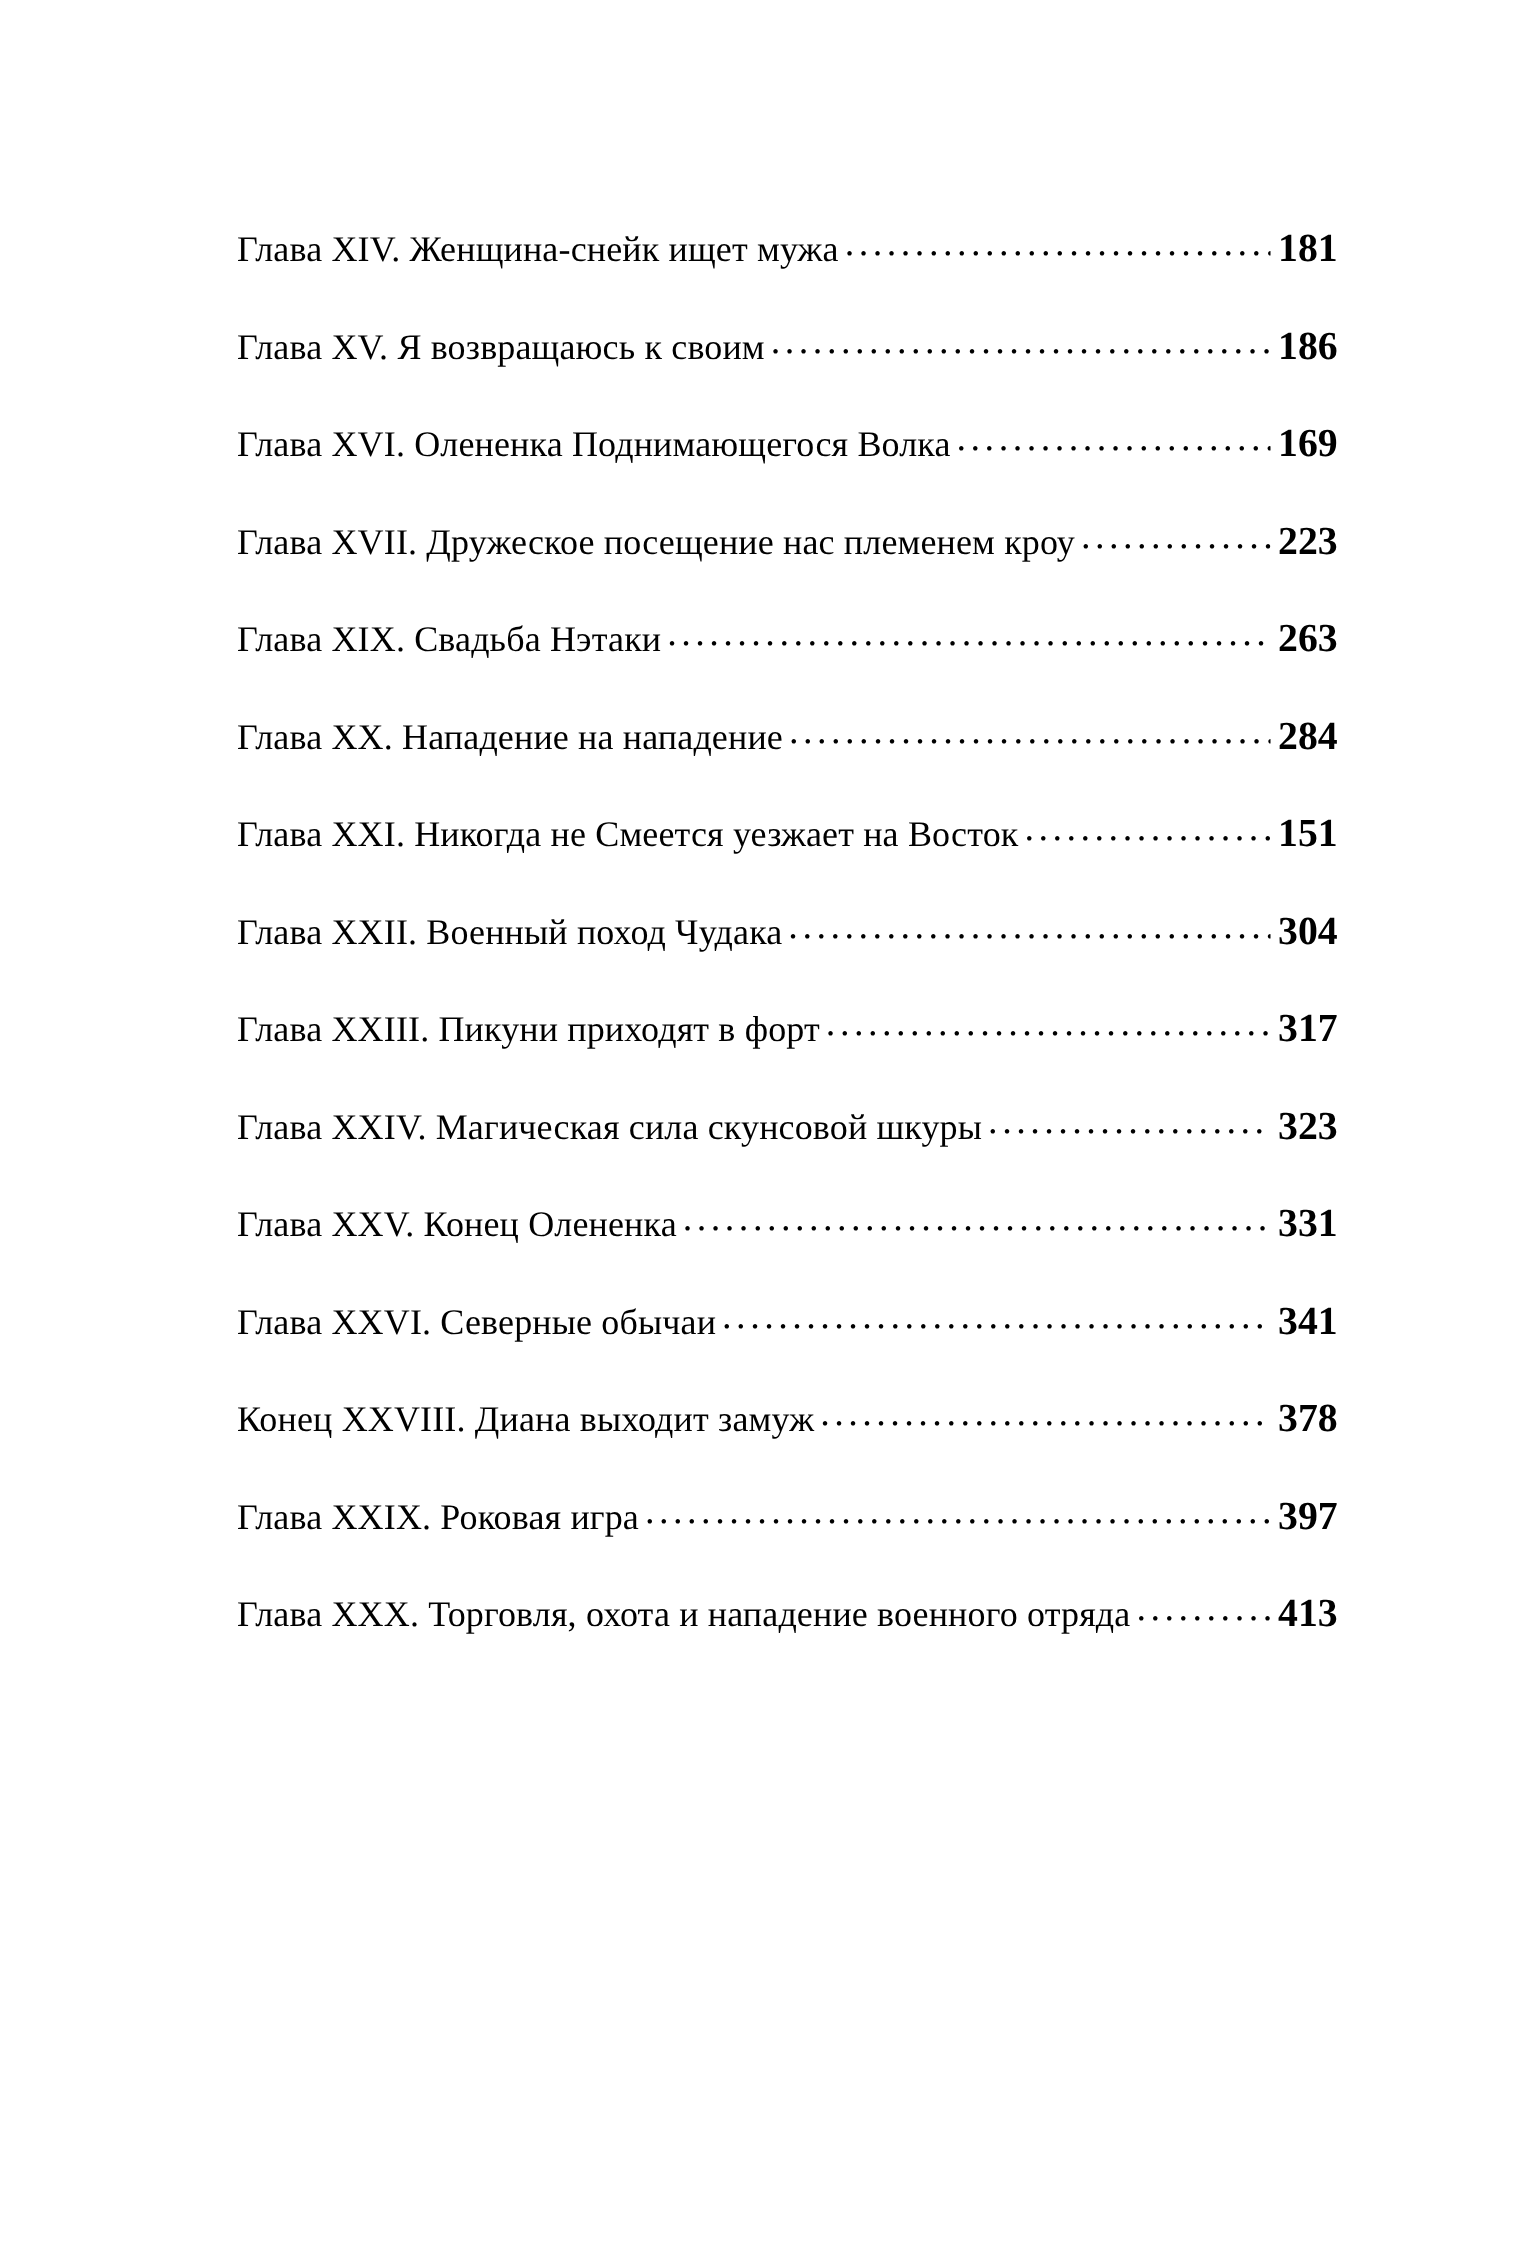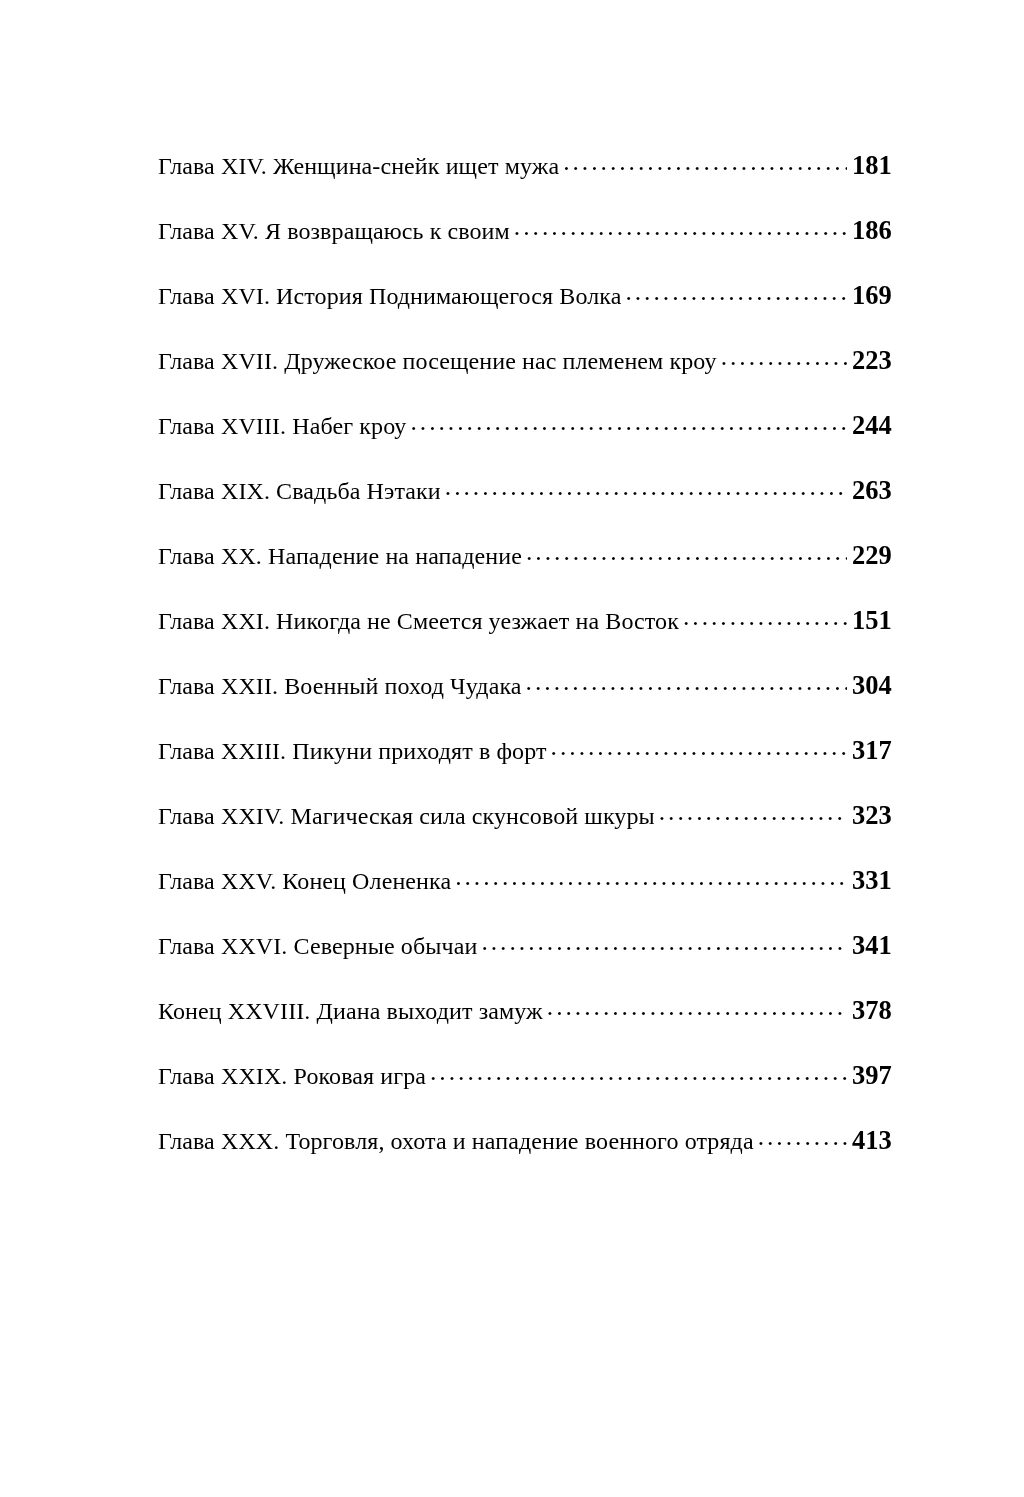--- a/index.html
+++ b/index.html
@@ -75,43 +75,38 @@
         <span class="entry-title">Глава XIV. Женщина-снейк ищет мужа</span>
         <span class="leader"></span>
         <span class="entry-page">181</span>
       </div>
       <div class="toc-entry">
         <span class="entry-title">Глава XV. Я возвращаюсь к своим</span>
         <span class="leader"></span>
         <span class="entry-page">186</span>
       </div>
       <div class="toc-entry">
-        <span class="entry-title">Глава XVI. История Поднимающегося Волка</span>
+        <span class="entry-title">Глава XVI. Олененка Поднимающегося Волка</span>
         <span class="leader"></span>
         <span class="entry-page">169</span>
       </div>
       <div class="toc-entry">
         <span class="entry-title">Глава XVII. Дружеское посещение нас племенем кроу</span>
         <span class="leader"></span>
         <span class="entry-page">223</span>
       </div>
       <div class="toc-entry">
-        <span class="entry-title">Глава XVIII. Набег кроу</span>
-        <span class="leader"></span>
-        <span class="entry-page">244</span>
-      </div>
-      <div class="toc-entry">
         <span class="entry-title">Глава XIX. Свадьба Нэтаки</span>
         <span class="leader"></span>
         <span class="entry-page">263</span>
       </div>
       <div class="toc-entry">
         <span class="entry-title">Глава XX. Нападение на нападение</span>
         <span class="leader"></span>
-        <span class="entry-page">229</span>
+        <span class="entry-page">284</span>
       </div>
       <div class="toc-entry">
         <span class="entry-title">Глава XXI. Никогда не Смеется уезжает на Восток</span>
         <span class="leader"></span>
         <span class="entry-page">151</span>
       </div>
       <div class="toc-entry">
         <span class="entry-title">Глава XXII. Военный поход Чудака</span>
         <span class="leader"></span>
         <span class="entry-page">304</span>

